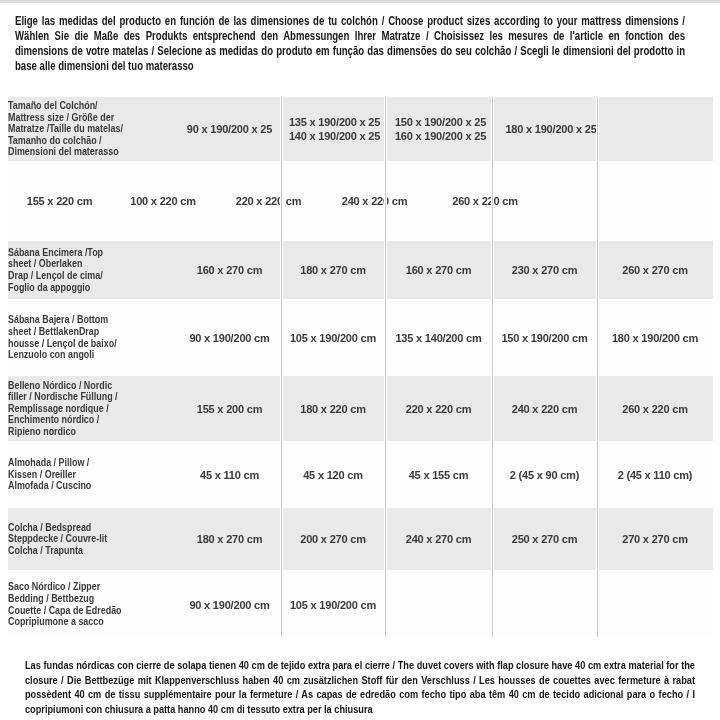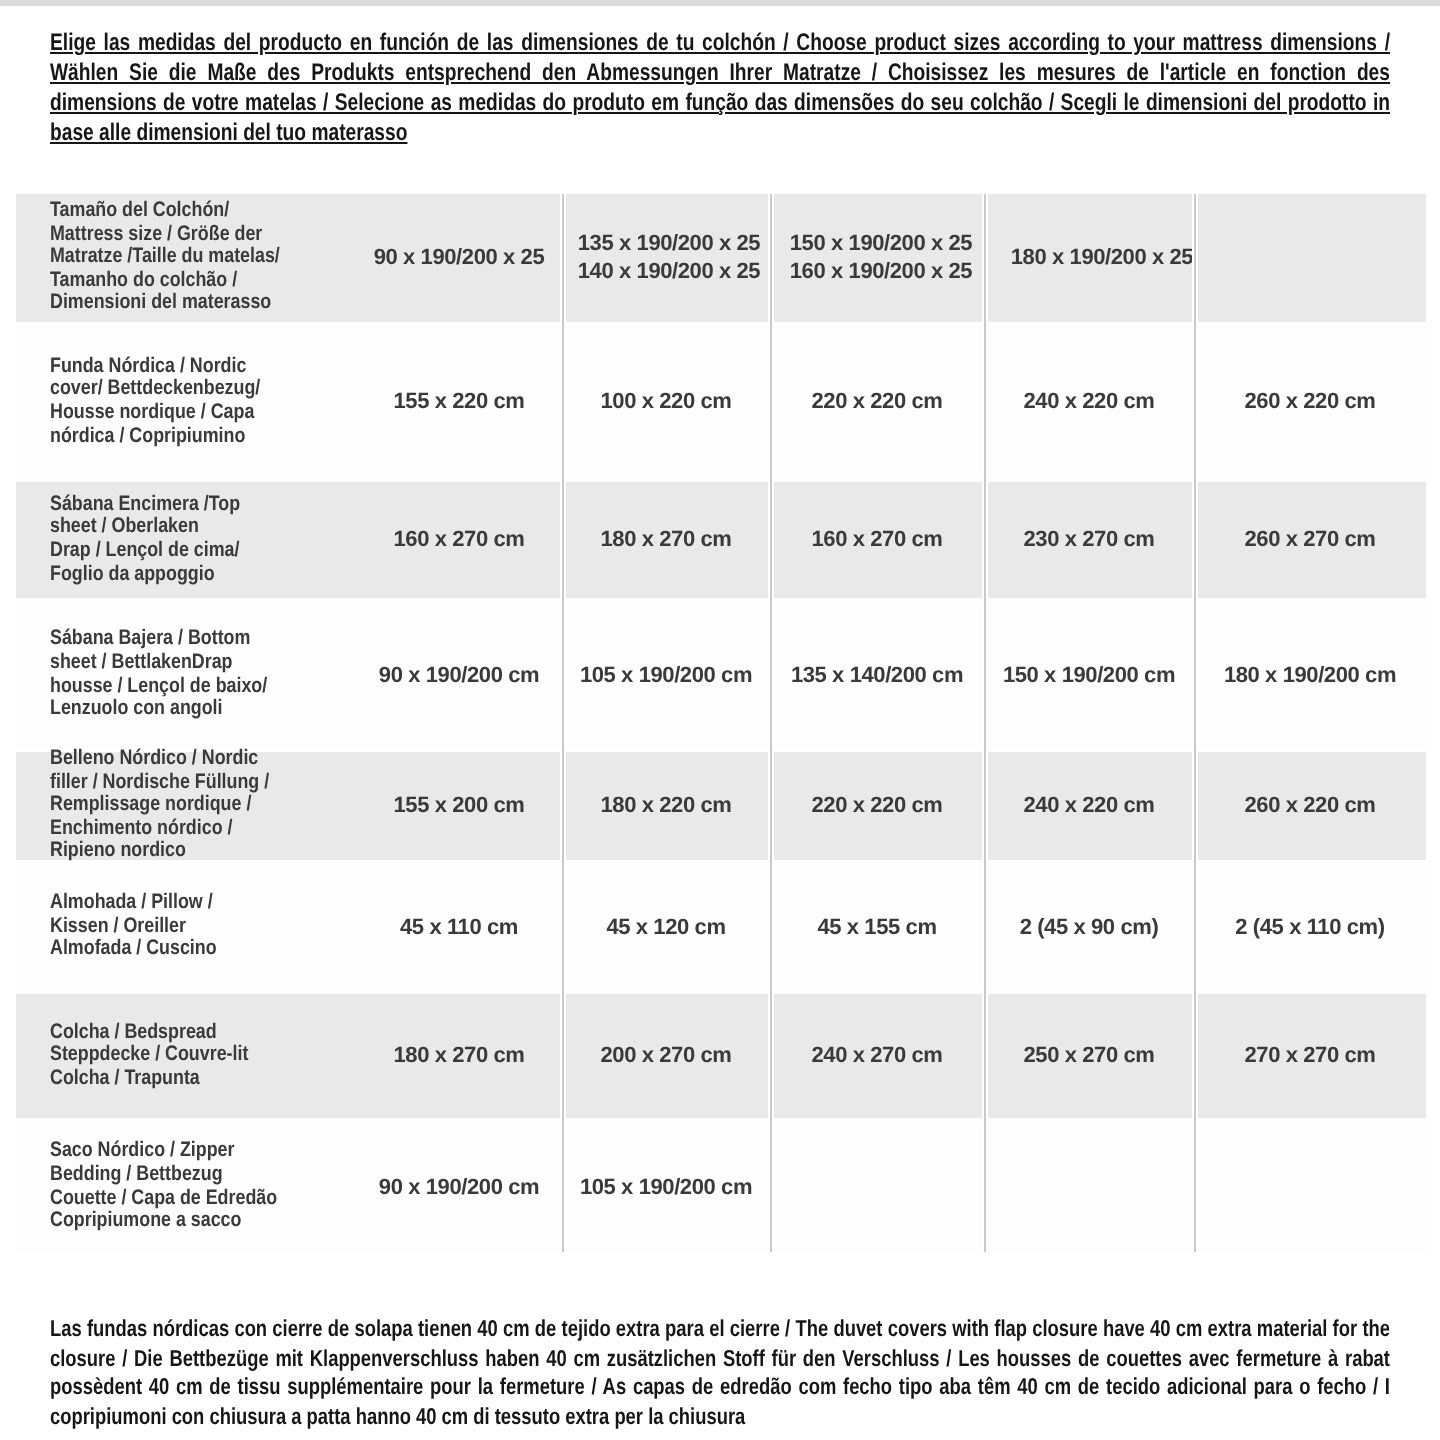--- a/index.html
+++ b/index.html
@@ -7,45 +7,44 @@
     width:720px; height:720px; position:relative; overflow:hidden;
     background:#ffffff;
     font-family:"Liberation Sans", sans-serif;
     -webkit-font-smoothing:antialiased;
   }
   .top-edge {
     position:absolute; top:0; left:0; width:720px; height:3px;
     background:var(--top-edge,#dcdcdc);
   }
   .header-text {
-    position:absolute; top:14px; left:25px; width:670px;
+    position:absolute; top:14px; left:15px; width:670px;
     font-weight:bold; font-size:12px; line-height:15px;
     color:var(--text-heading,#161616);
-    text-decoration:underline;
   }
   .footer-text {
     position:absolute; top:658px; left:25px; width:670px;
     font-weight:bold; font-size:11.5px; line-height:14.5px;
     color:var(--text-heading,#161616);
   }
   .condense {
     display:block; width:125%; transform:scaleX(0.8);
     transform-origin:0 0; text-align:justify;
   }
   .size-table {
     position:absolute; top:97px; left:8px; width:705px;
     display:flex; flex-direction:column; row-gap:2px;
   }
   .row { display:flex; align-items:center; position:relative; }
   .row.gray { background:var(--row-gray,#e9e9e9); }
   .row.white { background:var(--row-white,#ffffff); }
   .h1{height:64px}.h2{height:76px}.h3{height:58px}.h4{height:73px}
-  .h5{height:54px}.h6{height:63px}.h7{height:62px}.h8{height:65px}
+  .h5{height:65px}.h6{height:63px}.h7{height:62px}.h8{height:65px}
   .label-cell {
-    width:170px; box-sizing:border-box; padding-left:17px; padding-right:3px;
+    width:170px; box-sizing:border-box; padding-right:3px;
     font-weight:bold; font-size:10.5px; line-height:11.6px;
     color:var(--text-cell,#3a3a3a);
   }
   .label-inner {
     display:inline-block; width:117%; transform:scaleX(0.85);
     transform-origin:0 50%; white-space:pre-line; vertical-align:middle;
   }
   .cell {
     box-sizing:border-box; align-self:stretch;
     display:flex; align-items:center; justify-content:center;
@@ -79,24 +78,20 @@
 Dimensioni del materasso</span></div>
     <div class="cell c1">90 x 190/200 x 25</div>
     <div class="cell c3">135 x 190/200 x 25
 140 x 190/200 x 25</div>
     <div class="cell c4">150 x 190/200 x 25
 160 x 190/200 x 25</div>
     <div class="cell c5">180 x 190/200 x 25</div>
   </div>
 
   <div class="row white h2">
-    <div class="label-cell"><span class="label-inner">Funda Nórdica / Nordic
-cover/ Bettdeckenbezug/
-Housse nordique / Capa
-nórdica / Copripiumino</span></div>
     <div class="cell c1">155 x 220 cm</div>
     <div class="cell c2">100 x 220 cm</div>
     <div class="cell c3">220 x 220 cm</div>
     <div class="cell c4">240 x 220 cm</div>
     <div class="cell c5">260 x 220 cm</div>
   </div>
 
   <div class="row gray h3">
     <div class="label-cell"><span class="label-inner">Sábana Encimera /Top
 sheet / Oberlaken

